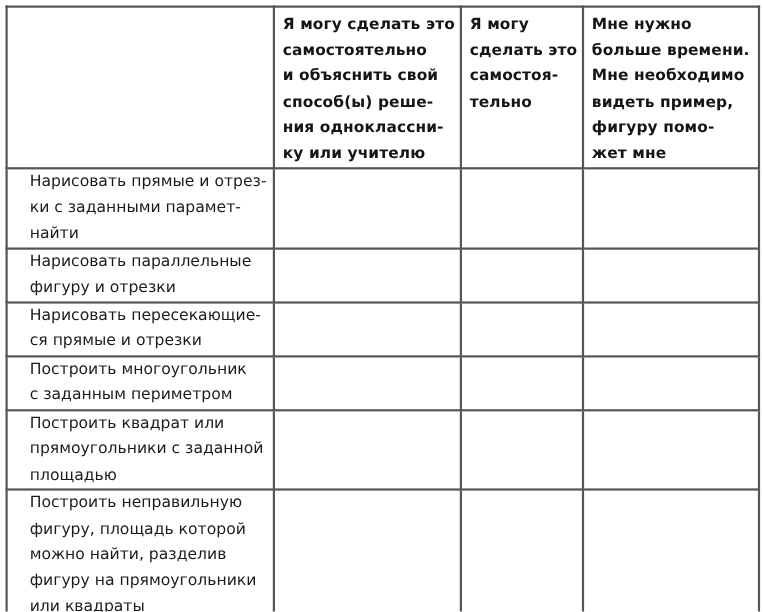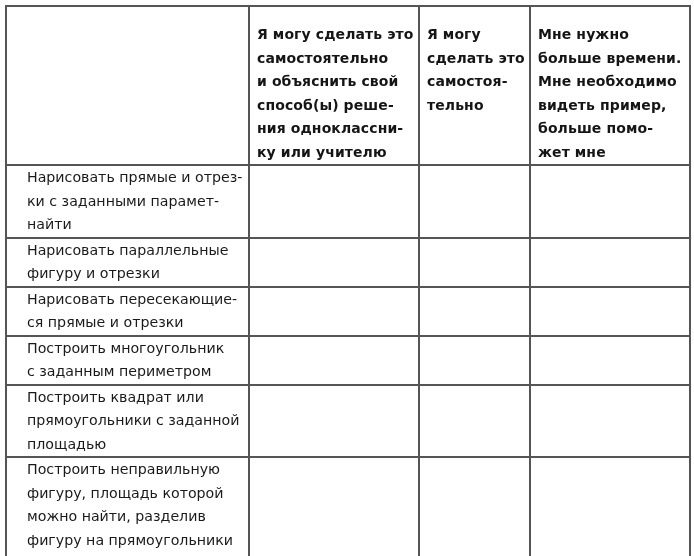--- a/index.html
+++ b/index.html
@@ -29,21 +29,21 @@
       vertical-align: top;
       padding: 3px 7px 0 7px;
       text-align: left;
       font-size: 14.2px;
       line-height: 23.5px;
       overflow: hidden;
     }
     table.self-assessment th {
       font-weight: bold;
       color: #151515;
-      padding-top: 16px;
+      padding-top: 4px;
       font-size: 14px;
       letter-spacing: 0.1px;
     }
     table.self-assessment td.skill {
       font-weight: normal;
       font-size: 14.2px;
       padding-left: 20px;
       padding-top: 0;
     }
     col.c0 { width: 243px; }
@@ -84,21 +84,21 @@
       <span class="line">Я могу</span>
       <span class="line">сделать это</span>
       <span class="line">самостоя-</span>
       <span class="line">тельно</span>
     </th>
     <th>
       <span class="line">Мне нужно</span>
       <span class="line">больше времени.</span>
       <span class="line">Мне необходимо</span>
       <span class="line">видеть пример,</span>
-      <span class="line">больше помо-</span>
+      <span class="line">фигуру помо-</span>
       <span class="line">жет мне</span>
     </th>
   </tr>
 
   <tr class="r0">
     <td class="skill">
       <span class="line">Нарисовать прямые и отрез-</span>
       <span class="line">ки с заданными парамет-</span>
       <span class="line">найти</span>
     </td>

